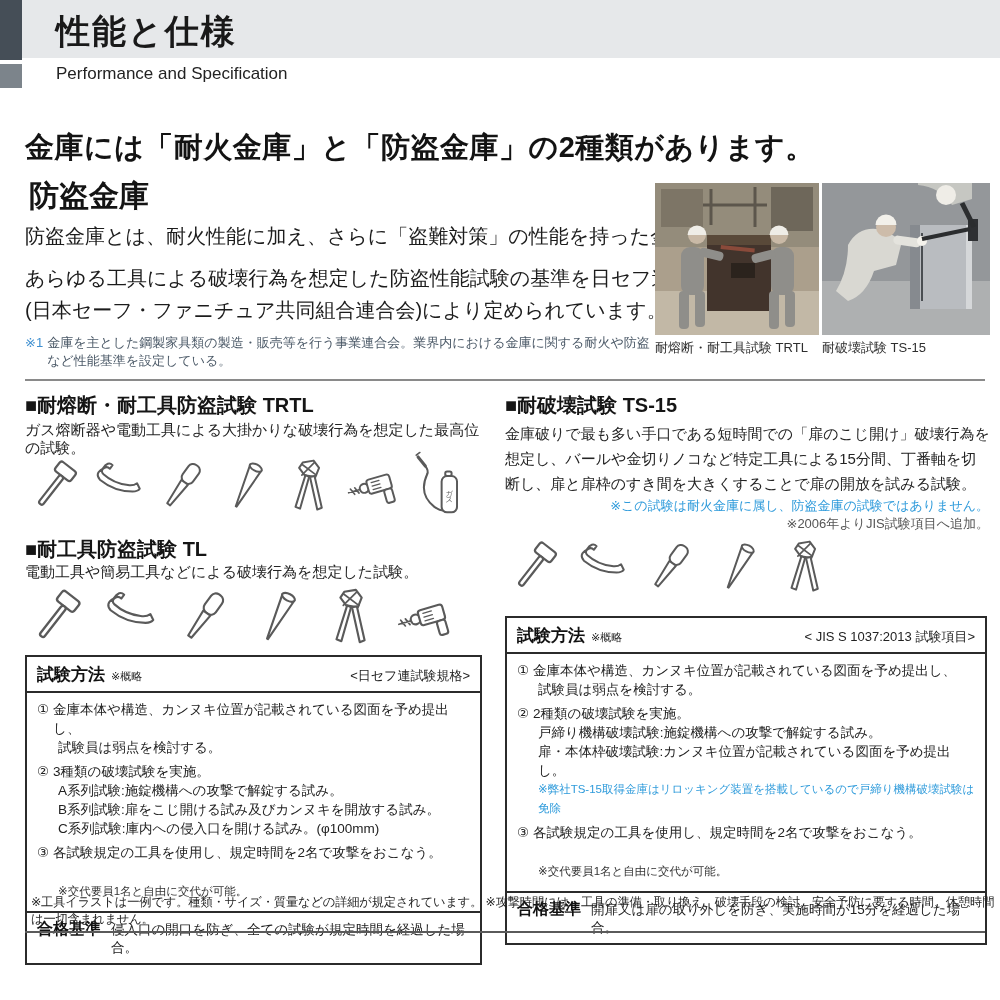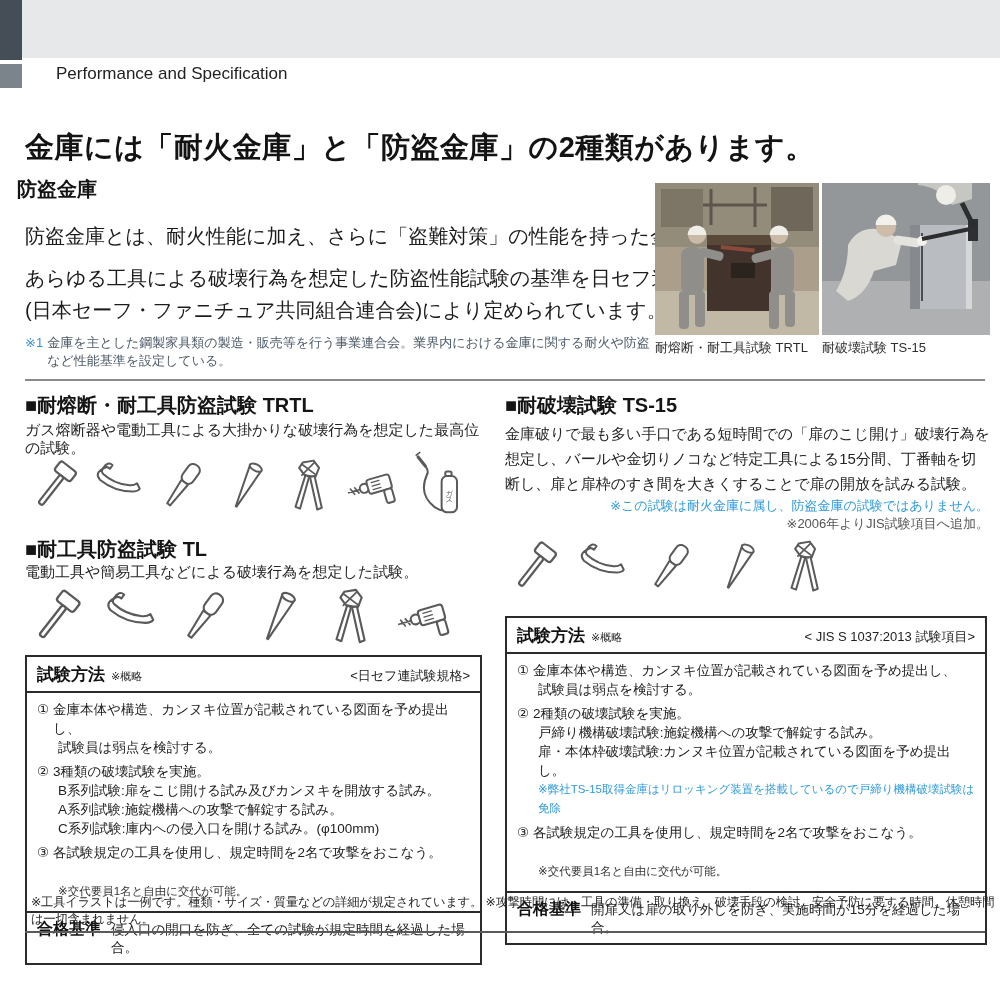--- a/index.html
+++ b/index.html
@@ -8,21 +8,21 @@
 
   
   .bar-dark{position:absolute;left:0;top:0;width:22px;height:60px;background:#454e57;}
   .bar-light{position:absolute;left:0;top:64px;width:22px;height:24px;background:#7c848b;}
   .band{position:absolute;left:22px;top:0;width:978px;height:58px;background:#e6e8ea;}
   .h1{position:absolute;left:56px;top:9px;font-size:34px;font-weight:700;letter-spacing:2px;color:#191919;}
   .subtitle{position:absolute;left:56px;top:64px;font-size:17px;color:#222;}
 
   .lead{position:absolute;left:25px;top:128px;font-size:29px;font-weight:600;color:#131313;letter-spacing:.5px;}
 
-  .sec-h{position:absolute;left:17px;top:176px;font-size:20px;font-weight:700;color:#141414;}
+  .sec-h{position:absolute;left:29px;top:176px;font-size:30px;font-weight:700;color:#141414;}
   .para{position:absolute;left:25px;top:218px;width:640px;font-size:20px;font-weight:500;color:#1c1c1c;}
   .para .pline{height:37px;line-height:37px;white-space:nowrap;}
   .ref{color:#3e8fd0;font-size:12px;vertical-align:super;margin-left:1px;}
 
   .footnote{position:absolute;left:25px;top:334px;width:628px;font-size:13px;line-height:18px;color:#4c5a68;display:flex;}
   .fn-marker{color:#3e8fd0;margin-right:4px;white-space:nowrap;}
 
   .photo{position:absolute;top:183px;border:0;display:block;}
   .photo svg{display:block;}
   .caption{position:absolute;top:339px;font-size:13px;color:#2e2e2e;}
@@ -122,20 +122,21 @@
       </g>
     </symbol>
   </defs>
 </svg>
 
 <div class="page">
 
   <div class="bar-dark"></div>
   <div class="bar-light"></div>
   <div class="band"></div>
+  <div class="h1">性能と仕様</div>
   <div class="subtitle">Performance and Specification</div>
 
   <div class="lead">金庫には「耐火金庫」と「防盗金庫」の2種類があります。</div>
 
   <div class="sec-h">防盗金庫</div>
   <div class="para">
     <div class="pline">防盗金庫とは、耐火性能に加え、さらに「盗難対策」の性能を持った金庫です。</div>
     <div class="pline"><span>あらゆる工具による破壊行為を想定した防盗性能試験の基準を日セフ連</span><span class="ref">※1</span></div>
     <div class="pline">(日本セーフ・ファニチュア共同組合連合会)により定められています。</div>
   </div>
@@ -318,22 +319,22 @@
             <span class="m-num">①</span>
             <span>金庫本体や構造、カンヌキ位置が記載されている図面を予め提出し、</span>
           </div>
         <div class="m-sub">試験員は弱点を検討する。</div>
       </div>
       <div class="m-item">
         <div class="m-first">
             <span class="m-num">②</span>
             <span>3種類の破壊試験を実施。</span>
           </div>
+        <div class="m-sub">A系列試験:施錠機構への攻撃で解錠する試み。</div>
         <div class="m-sub">B系列試験:扉をこじ開ける試み及びカンヌキを開放する試み。</div>
-        <div class="m-sub">A系列試験:施錠機構への攻撃で解錠する試み。</div>
         <div class="m-sub">C系列試験:庫内への侵入口を開ける試み。(φ100mm)</div>
       </div>
       <div class="m-item">
         <div class="m-first">
             <span class="m-num">③</span>
             <span>各試験規定の工具を使用し、規定時間を2名で攻撃をおこなう。</span>
           </div>
         <div class="m-small">※交代要員1名と自由に交代が可能。</div>
       </div>
     </div>

